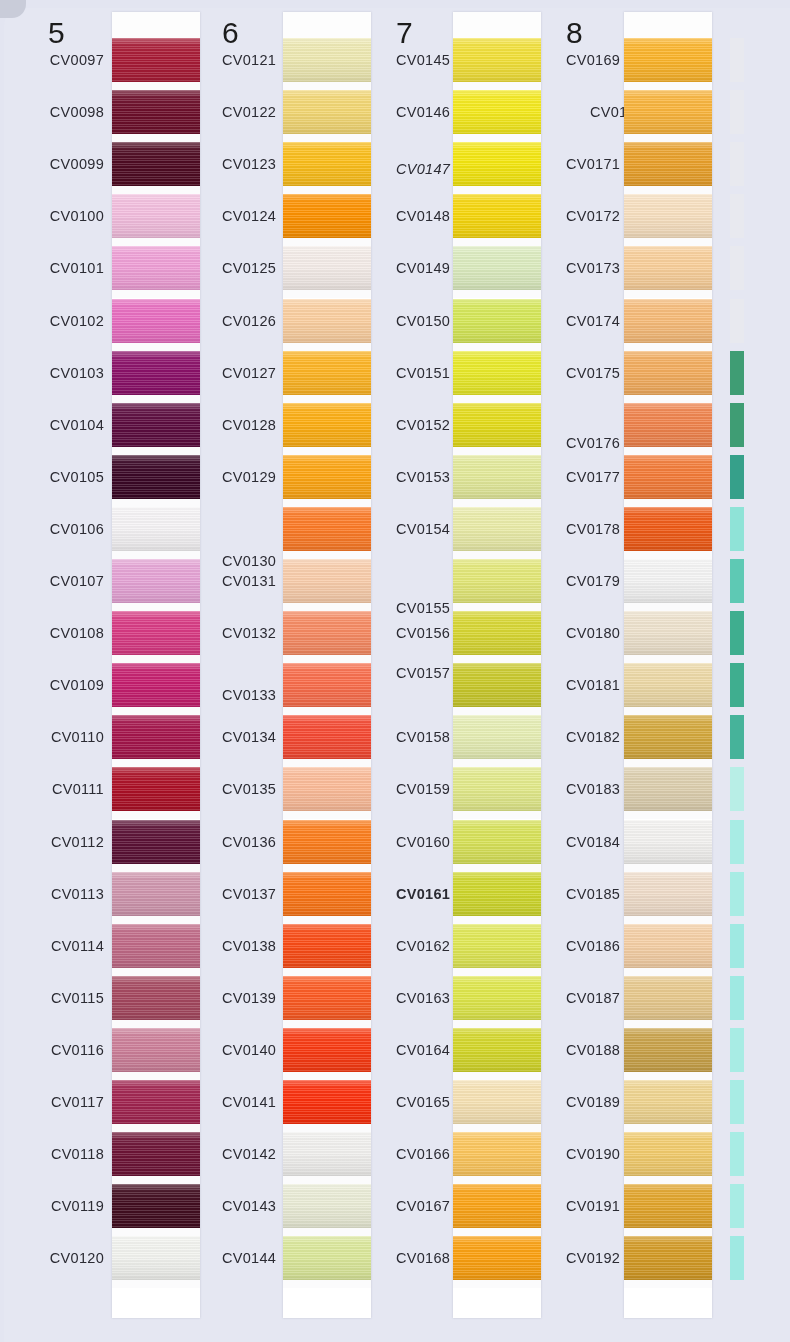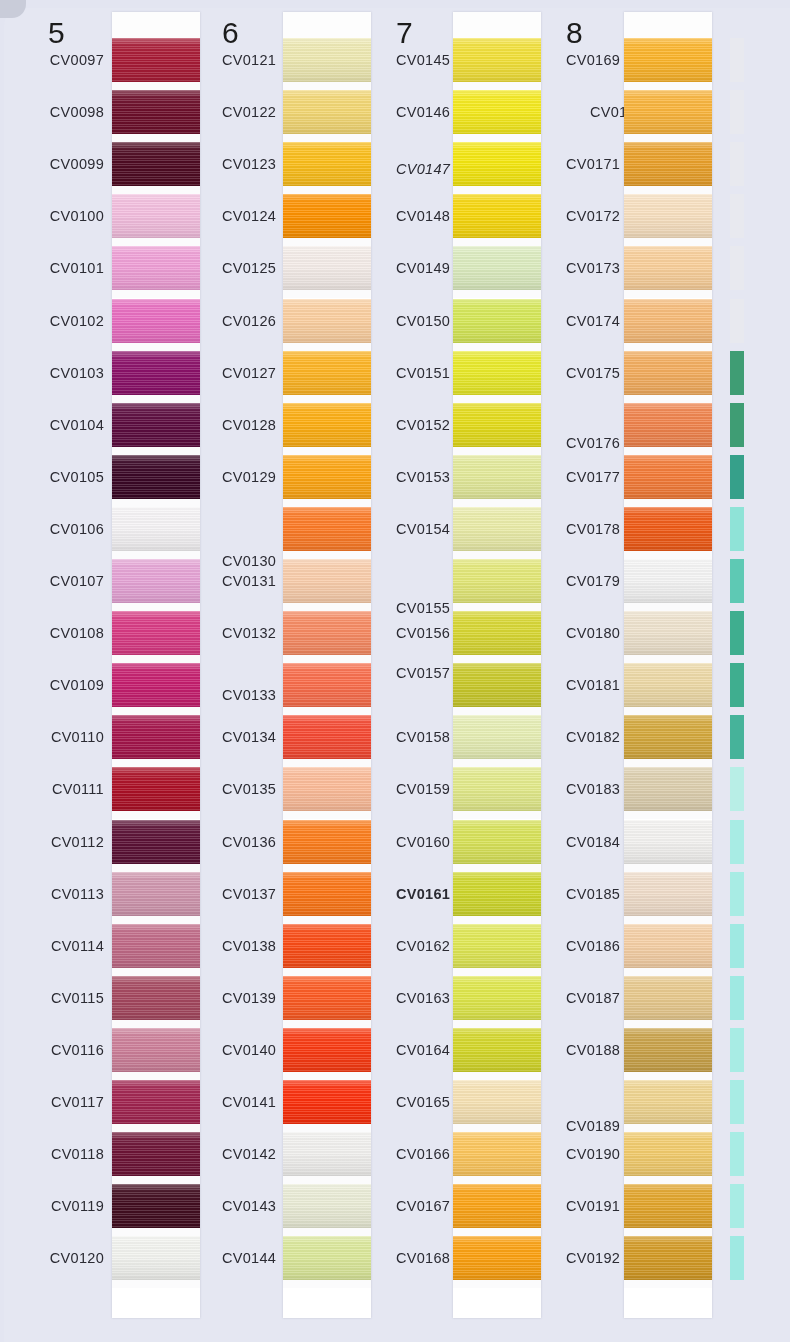--- a/index.html
+++ b/index.html
@@ -371,21 +371,21 @@
         <div class="label" style="left: 566px; width: 50px; top: 573px;">CV0179</div>
         <div class="label" style="left: 566px; width: 50px; top: 625.1px;">CV0180</div>
         <div class="label" style="left: 566px; width: 50px; top: 677.2px;">CV0181</div>
         <div class="label" style="left: 566px; width: 50px; top: 729.3px;">CV0182</div>
         <div class="label" style="left: 566px; width: 50px; top: 781.4px;">CV0183</div>
         <div class="label" style="left: 566px; width: 50px; top: 833.5px;">CV0184</div>
         <div class="label" style="left: 566px; width: 50px; top: 885.6px;">CV0185</div>
         <div class="label" style="left: 566px; width: 50px; top: 937.7px;">CV0186</div>
         <div class="label" style="left: 566px; width: 50px; top: 989.8px;">CV0187</div>
         <div class="label" style="left: 566px; width: 50px; top: 1041.9px;">CV0188</div>
-        <div class="label" style="left: 566px; width: 50px; top: 1118px;">CV0189</div>
+        <div class="label" style="left: 566px; width: 50px; top: 1094px;">CV0189</div>
         <div class="label" style="left: 566px; width: 50px; top: 1146.1px;">CV0190</div>
         <div class="label" style="left: 566px; width: 50px; top: 1198.2px;">CV0191</div>
         <div class="label" style="left: 566px; width: 50px; top: 1250.3px;">CV0192</div>
         <div class="strip" style="left: 624px; top: 12px; width: 88px; height: 1306.4px;">
           <div class="cap" style="height: 26px;"></div>
           <div class="swatch" title="CV0169" style="top: 26px; height: 44px; background: rgb(251, 180, 42);"></div>
           <div class="gap" style="top: 70px; height: 8.1px;"></div>
           <div class="swatch" title="CV0170" style="top: 78.1px; height: 44px; background: rgb(249, 180, 59);"></div>
           <div class="gap" style="top: 122.1px; height: 8.1px;"></div>
           <div class="swatch" title="CV0171" style="top: 130.2px; height: 44px; background: rgb(233, 160, 42);"></div>

